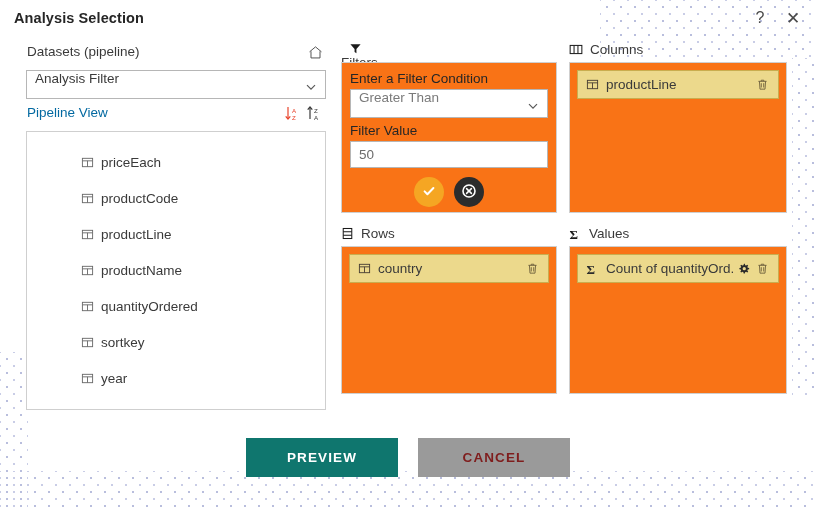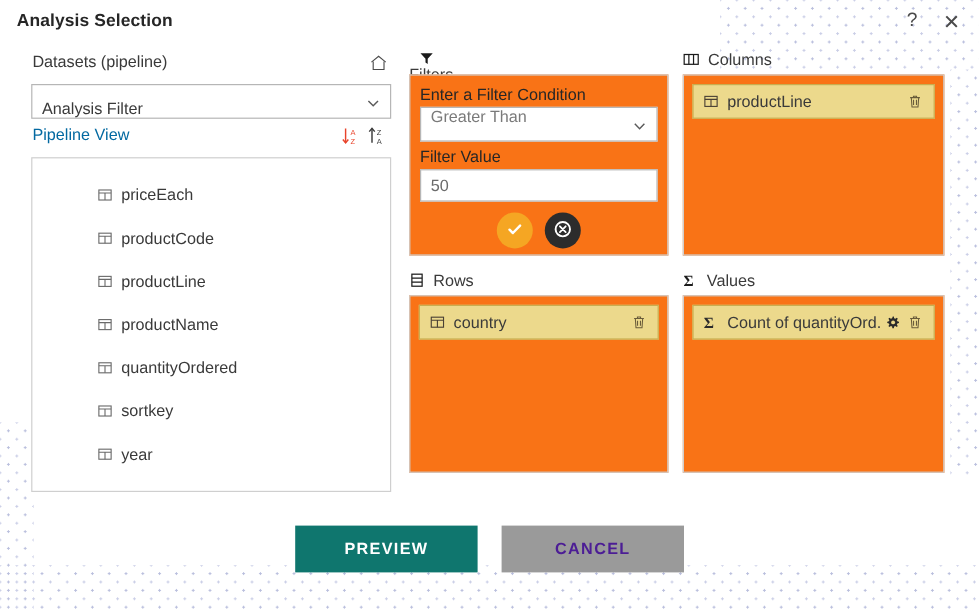--- a/index.html
+++ b/index.html
@@ -90,21 +90,21 @@
     cursor: pointer;
   }
 
   #dataset-select {
     position: relative;
     margin-top: 4px;
     height: 27px;
     border: 1px solid #b6b6b6;
     background: #fff;
     display: flex;
-    align-items: flex-end;
+    align-items: flex-start;
     cursor: pointer;
   }
   #dataset-select-value {
     font-size: 13.5px;
     color: #3a3a3a;
     padding-left: 8px;
   }
   #dataset-chevron {
     position: absolute;
     right: 8px; top: 50%;
@@ -275,21 +275,21 @@
     width: 152px; height: 39px;
     border: none;
     color: #ffffff;
     font-size: 13.5px;
     font-weight: bold;
     letter-spacing: 1.1px;
     cursor: pointer;
     font-family: "Liberation Sans", sans-serif;
   }
   #preview-button { background: #0f766e; }
-  #cancel-button { background: #9a9a9a; color: #4c1d95; }
+  #cancel-button { background: #9a9a9a; color: #7f1d1d; }
 </style>
 </head>
 <body>
 
 <div class="dots" id="dots-top-right"></div>
 <div class="dots" id="dots-right-edge"></div>
 <div class="dots" id="dots-left-lower"></div>
 <div class="dots" id="dots-bottom"></div>
 
 <div class="stage">

